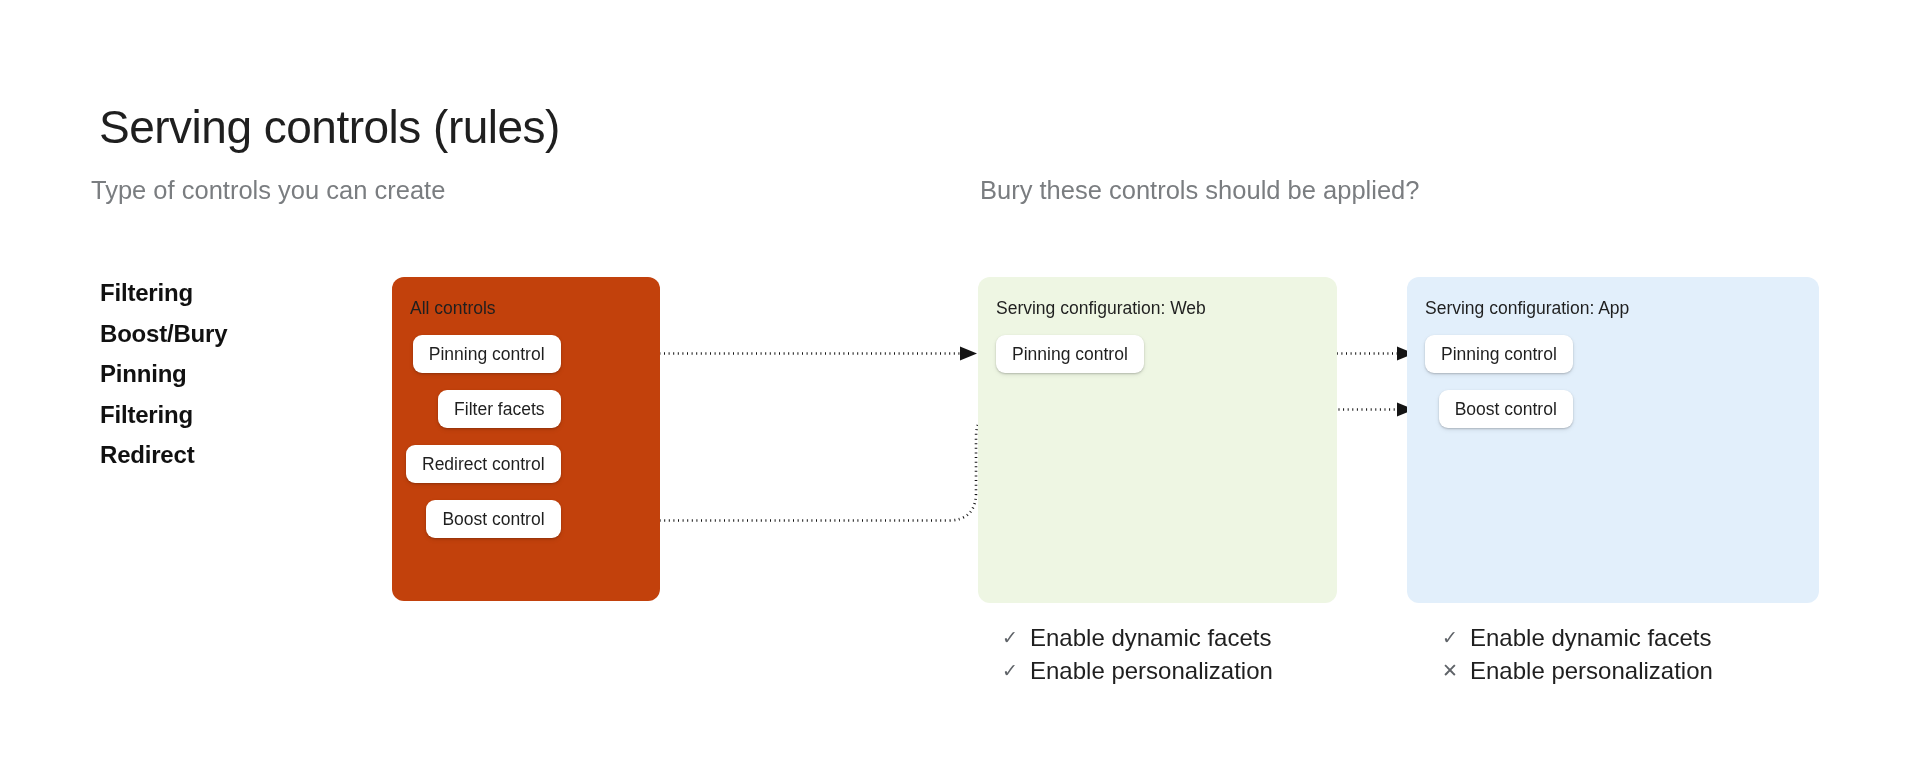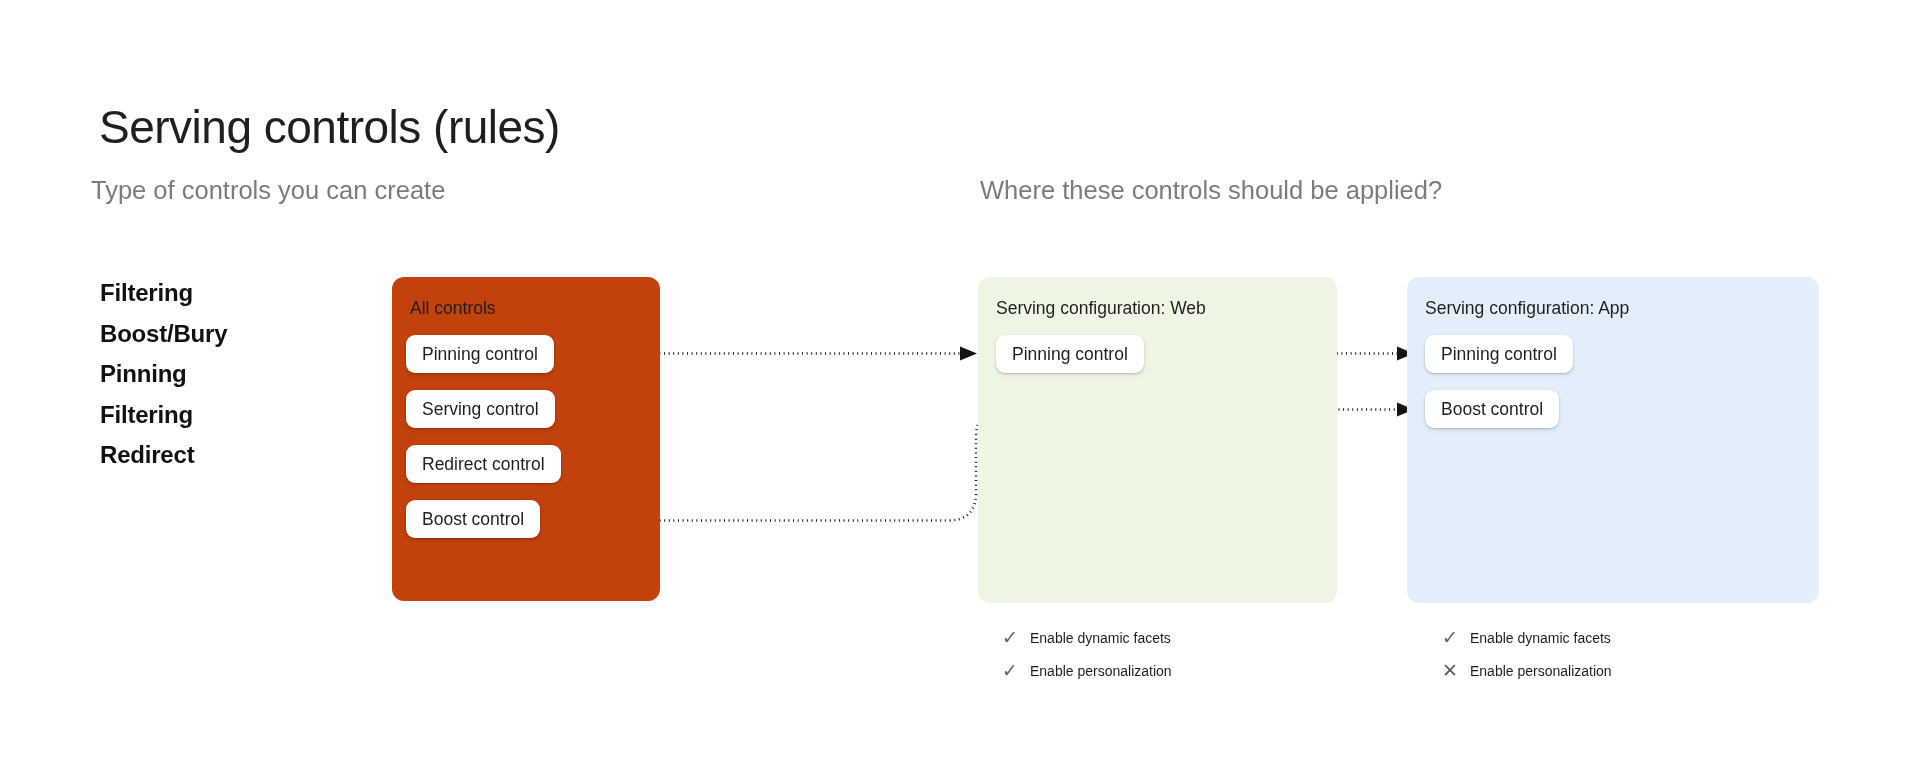--- a/index.html
+++ b/index.html
@@ -19,68 +19,68 @@
   .subtitle-right{left:980px;top:176px;}
 
   .type-list{position:absolute;left:100px;top:273px;margin:0;padding:0;list-style:none;}
   .type-list li{font-size:24px;font-weight:700;line-height:40.6px;color:#111;letter-spacing:-0.2px;}
 
   .card{position:absolute;top:277px;border-radius:12px;}
   .card-gray{left:392px;width:268px;height:324px;background:#c2410c;}
   .card-green{left:978px;width:359px;height:326px;background:#eef6e3;}
   .card-blue{left:1407px;width:412px;height:326px;background:#e2effb;}
   .card-label{position:absolute;left:18px;top:21px;font-size:17.5px;color:#1f1f1f;white-space:nowrap;}
-  .chip-col{position:absolute;left:14px;top:58px;display:flex;flex-direction:column;gap:17px;align-items:flex-start;}
+  .chip-col{position:absolute;left:14px;top:58px;display:flex;flex-direction:column;gap:17px;align-items:flex-end;}
   .card-green .chip-col,.card-blue .chip-col{left:18px;}
   .chip{
     background:#ffffff;border-radius:9px;height:38px;line-height:38px;padding:0 16px;
     font-size:17.5px;color:#1f1f1f;white-space:nowrap;
     box-shadow:0 1px 2px rgba(0,0,0,0.20),0 2px 5px rgba(0,0,0,0.08);
   }
 
   .features{position:absolute;display:flex;flex-direction:column;gap:11px;}
   .features-web{left:1000px;top:627px;}
   .features-app{left:1440px;top:627px;}
   .feature-row{display:flex;align-items:center;gap:10px;height:22px;}
   .feature-icon{width:20px;font-size:19px;line-height:22px;color:#5f6368;text-align:center;}
-  .feature-label{font-size:14px;color:#1f1f1f;white-space:nowrap;}
+  .feature-label{font-size:24px;color:#1f1f1f;white-space:nowrap;}
 </style>
 </head>
 <body>
 
 <div class="canvas">
 
   <svg class="arrows" viewBox="0 0 1920 775">
     <path class="arrow-line" d="M549 353.5 H960"></path>
     <polygon class="arrow-head" points="960,346.5 977,353.5 960,360.5"></polygon>
     <path class="arrow-line" d="M982 353.5 H994"></path>
     <path class="arrow-line" d="M1139 353.5 H1397"></path>
     <polygon class="arrow-head" points="1397,346.5 1414,353.5 1397,360.5"></polygon>
     <path class="arrow-line" d="M540 520.5 H948 Q976 520.5 976 492.5 V437.5 Q976 409.5 1004 409.5 H1397"></path>
     <polygon class="arrow-head" points="1397,402.5 1414,409.5 1397,416.5"></polygon>
   </svg>
 
   <h1 class="h1 h1-left">Serving controls (rules)</h1>
   <p class="subtitle subtitle-left">Type of controls you can create</p>
 
-  <p class="subtitle subtitle-right">Where these controls should be applied?</p>
+  <p class="subtitle subtitle-right">Bury these controls should be applied?</p>
 
   <ul class="type-list">
     <li>Filtering</li>
     <li>Boost/Bury</li>
     <li>Pinning</li>
     <li>Filtering</li>
     <li>Redirect</li>
   </ul>
 
   <div class="card card-gray">
     <div class="card-label">All controls</div>
     <div class="chip-col">
       <div class="chip">Pinning control</div>
-      <div class="chip">Serving control</div>
+      <div class="chip">Filter facets</div>
       <div class="chip">Redirect control</div>
       <div class="chip">Boost control</div>
     </div>
   </div>
 
   <div class="card card-green">
     <div class="card-label">Serving configuration: Web</div>
     <div class="chip-col">
       <div class="chip">Pinning control</div>
     </div>

